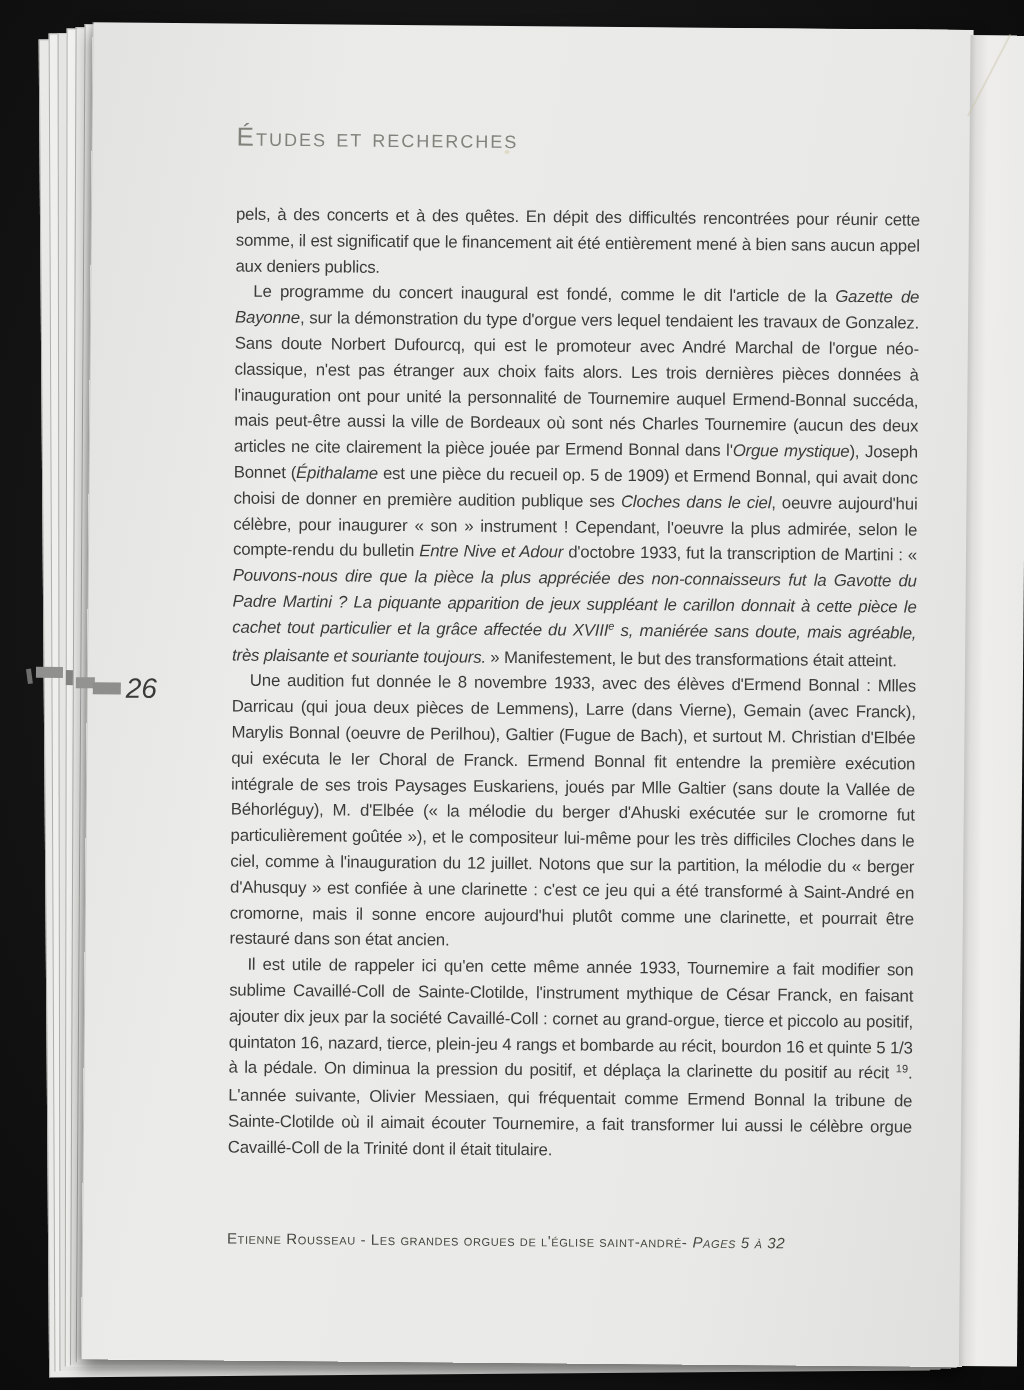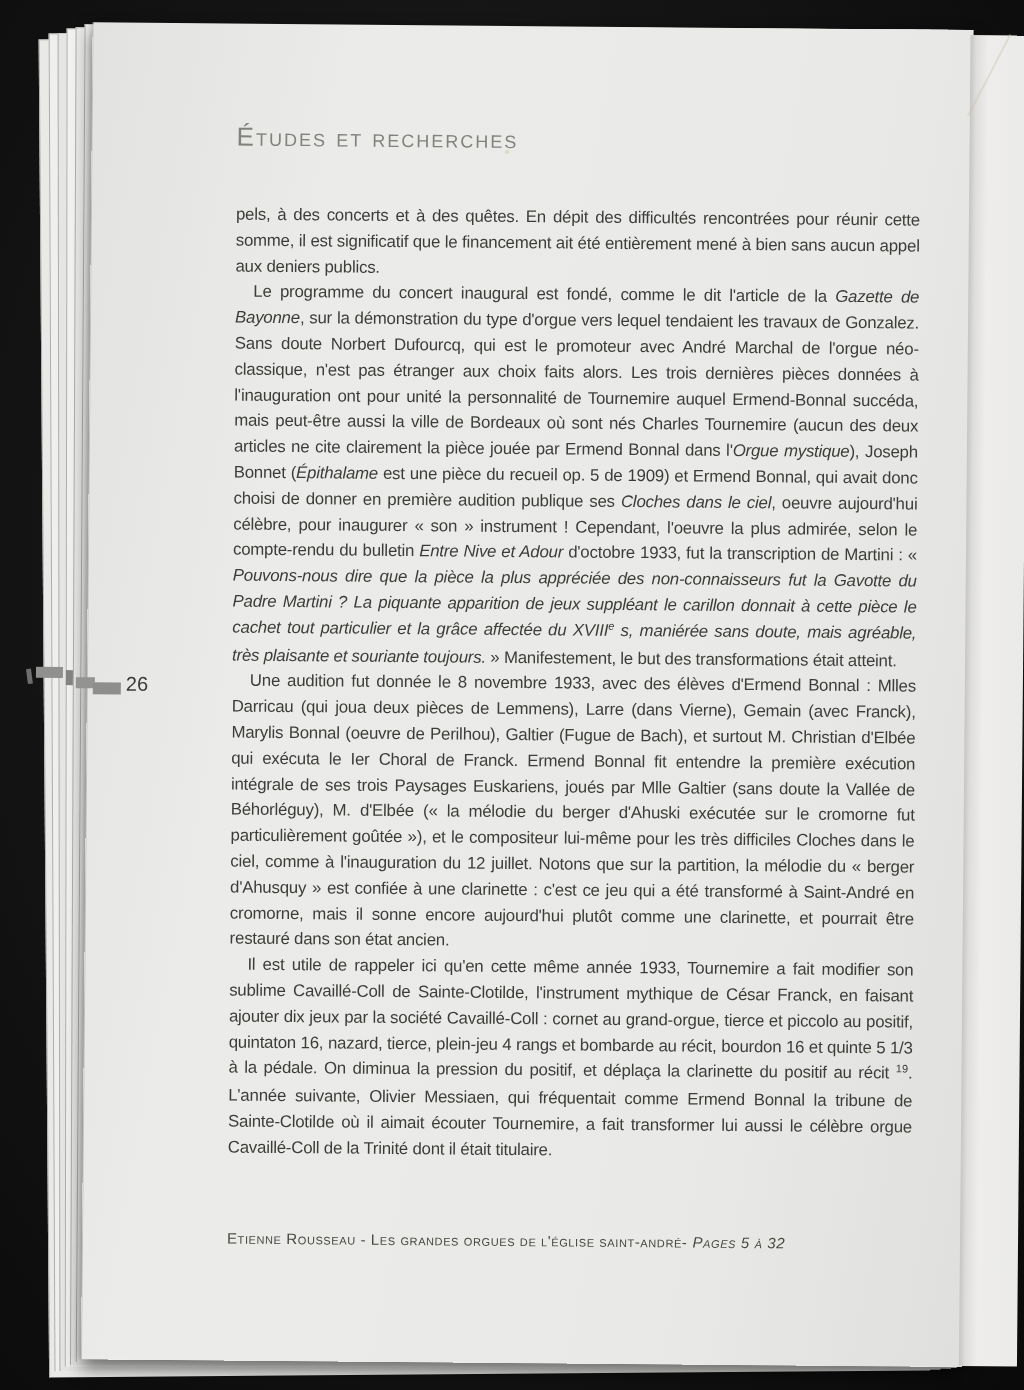--- a/index.html
+++ b/index.html
@@ -44,21 +44,21 @@
   .footer{position:absolute;left:144px;top:1206px;white-space:nowrap;
     font-variant:small-caps;font-size:15px;letter-spacing:0.6px;color:#46463f;}
   .footer .i{margin-left:5px;}
   
   .mark{position:absolute;}
   .tick1{left:28px;top:673px;width:5px;height:15px;background:#6e6e6c;transform:rotate(-8deg);}
   .bar1{left:37px;top:671px;width:27px;height:11px;background:#90908e;}
   .tick2{left:67px;top:674px;width:7px;height:15px;background:#828280;}
   .bar2{left:77px;top:681px;width:19px;height:11px;background:#939391;}
   .bar3{left:94px;top:686px;width:28px;height:12px;background:#8e8e8c;}
-  .page-number{position:absolute;left:127px;top:676px;font-size:20px;color:#3a3a38;}
+  .page-number{position:absolute;left:127px;top:676px;font-size:28px;color:#3a3a38;font-style:italic;}
   .speck{position:absolute;border-radius:50%;background:#d6cca8;opacity:0.55;}
   .s1{left:412px;top:124px;width:5px;height:4px;}
   .s2{left:782px;top:1020px;width:4px;height:4px;}
 </style>
 </head>
 <body>
 
 <div class="scene">
   <div class="book">
 

